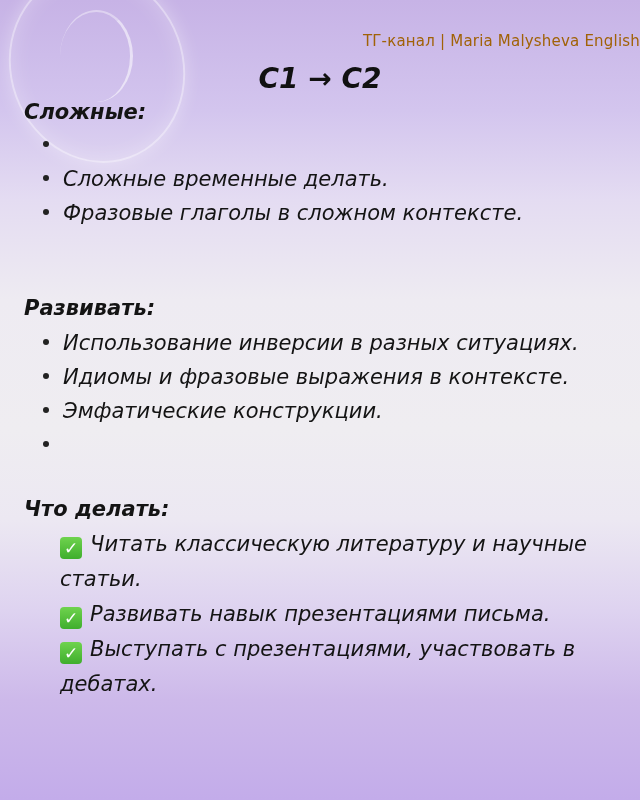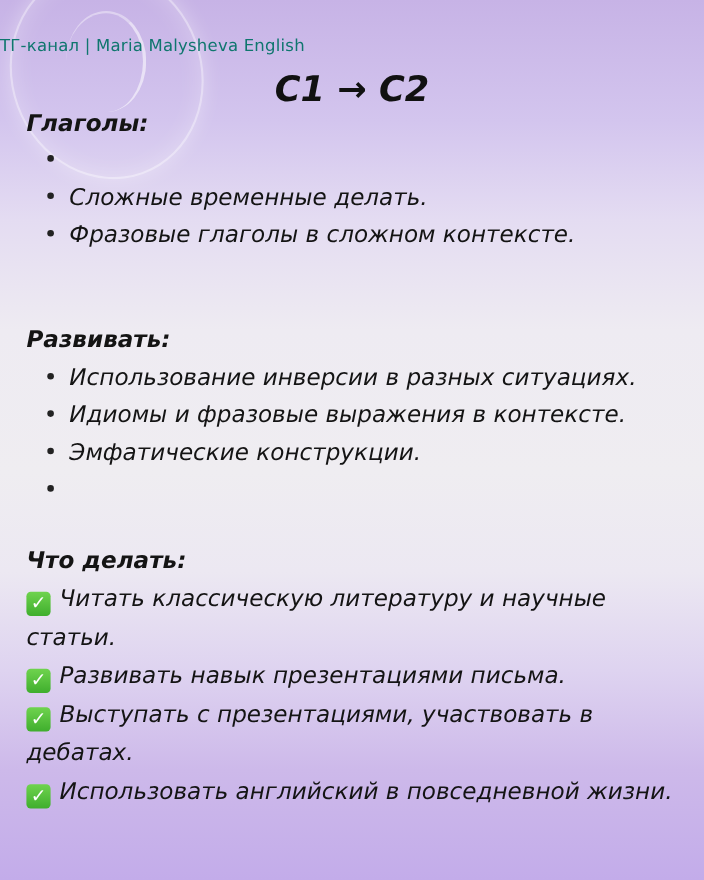--- a/index.html
+++ b/index.html
@@ -19,76 +19,75 @@
     transform: rotate(-20deg);
   }
   .swirl2 {
     position: absolute; left: 60px; top: 10px; width: 70px; height: 90px;
     border-radius: 50%;
     border-right: 3px solid rgba(255,255,255,0.55);
     border-top: 2px solid rgba(255,255,255,0.4);
     filter: blur(0.6px);
   }
   .channel {
-    position: absolute; left: 0; width: 640px; top: 32px; text-align: left;
-    font-size: 15px; color: #0f766e; letter-spacing: 0.2px;
+    position: absolute; left: 0; width: 640px; top: 32px; text-align: right;
+    font-size: 15px; color: #a16207; letter-spacing: 0.2px;
   }
   .level {
     position: absolute; left: 0; width: 640px; top: 62px; text-align: center;
-    font-size: 32px; font-weight: bold; font-style: italic; color: #111;
+    font-size: 28px; font-weight: bold; font-style: italic; color: #111;
   }
   .section-title {
     position: absolute; left: 24px; font-size: 21px; font-weight: bold; font-style: italic;
   }
   ul.bullets {
     position: absolute; left: 36px; margin: 0; padding: 0; list-style: none;
   }
   ul.bullets li {
     font-size: 21px; font-style: italic; height: 34px; line-height: 34px; white-space: nowrap;
   }
   ul.bullets li .dot {
     display: inline-block; width: 6px; height: 6px; border-radius: 50%; background: #222;
     vertical-align: middle; margin: 0 14px 4px 7px;
   }
   .todo {
     position: absolute; left: 24px; width: 600px; margin: 0; padding: 0; list-style: none;
   }
   .todo li {
-    font-size: 21px; font-style: italic; line-height: 35px;
+    font-size: 21px; font-style: italic; line-height: 35px; margin-left: 36px;
   }
   .check {
     display: inline-block; width: 22px; height: 22px; border-radius: 4px;
     background: linear-gradient(180deg, #6fd34e, #3fae2d);
     color: #fff; font-size: 17px; font-style: normal; font-weight: bold;
     text-align: center; line-height: 22px; vertical-align: -3px; margin-right: 8px;
   }
 </style>
 </head>
 <body>
 
 <div class="swirl"></div>
 <div class="swirl2"></div>
 
 <div class="channel">ТГ-канал | Maria Malysheva English</div>
 <div class="level">C1 → C2</div>
 
-<div class="section-title" style="top:100px">Глаголы:</div>
+<div class="section-title" style="top:100px">Сложные:</div>
 <ul class="bullets" style="top:128px">
   <li><span class="dot"></span></li>
   <li><span class="dot"></span><span>Сложные временные делать.</span></li>
   <li><span class="dot"></span><span>Фразовые глаголы в сложном контексте.</span></li>
 </ul>
 
 <div class="section-title" style="top:296px">Развивать:</div>
 <ul class="bullets" style="top:326px">
   <li><span class="dot"></span><span>Использование инверсии в разных ситуациях.</span></li>
   <li><span class="dot"></span><span>Идиомы и фразовые выражения в контексте.</span></li>
   <li><span class="dot"></span><span>Эмфатические конструкции.</span></li>
   <li><span class="dot"></span></li>
 </ul>
 
 <div class="section-title" style="top:497px">Что делать:</div>
 <ul class="todo" style="top:527px">
   <li><span class="check">✓</span><span>Читать классическую литературу и научные статьи.</span></li>
   <li><span class="check">✓</span><span>Развивать навык презентациями письма.</span></li>
   <li><span class="check">✓</span><span>Выступать с презентациями, участвовать в дебатах.</span></li>
-  <li><span class="check">✓</span><span>Использовать английский в повседневной жизни.</span></li>
 </ul>
 
 </body></html>

